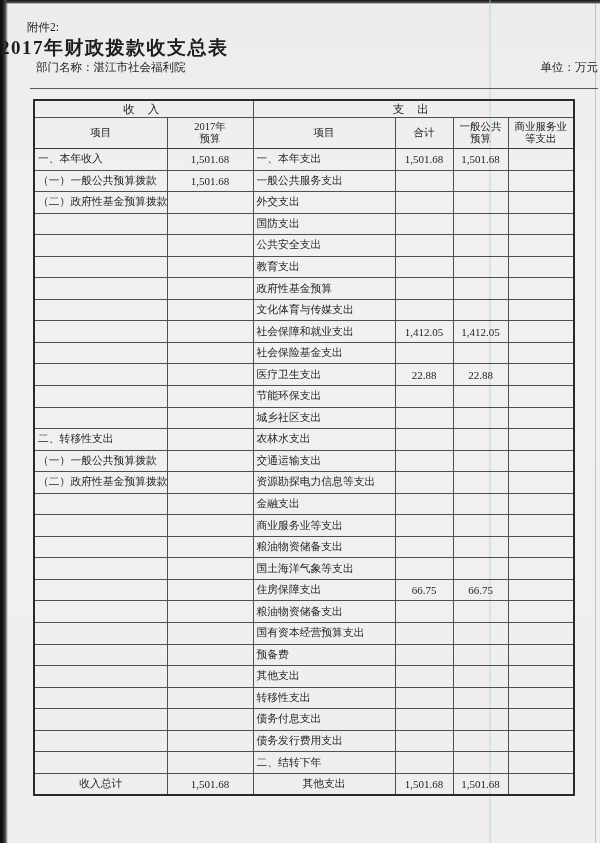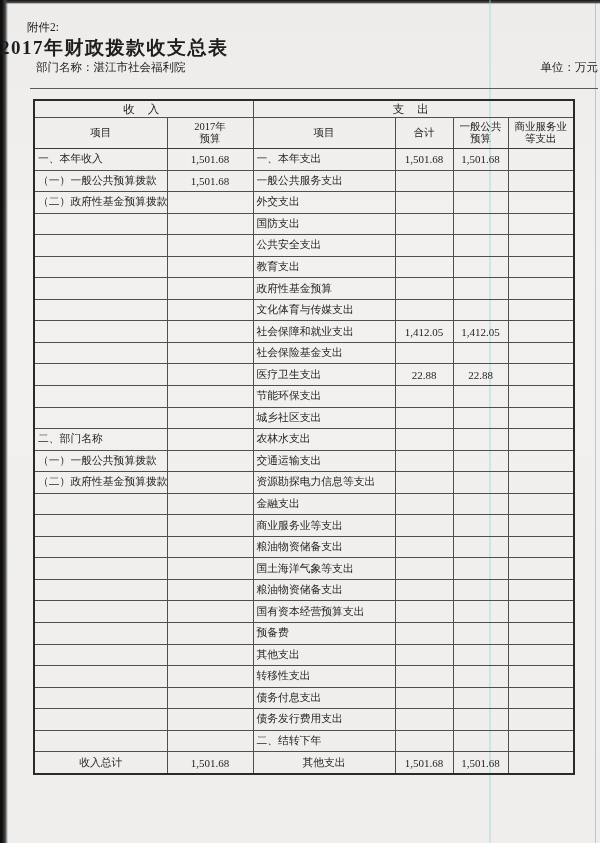--- a/index.html
+++ b/index.html
@@ -187,21 +187,21 @@
   </tr>
         <tr class="data-row">
     <td class="c-income-item"></td>
     <td class="c-income-value"></td>
     <td class="c-expense-item">城乡社区支出</td>
     <td class="c-total"></td>
     <td class="c-general"></td>
     <td class="c-fund"></td>
   </tr>
         <tr class="data-row">
-    <td class="c-income-item">二、部门名称</td>
+    <td class="c-income-item">二、转移性支出</td>
     <td class="c-income-value"></td>
     <td class="c-expense-item">农林水支出</td>
     <td class="c-total"></td>
     <td class="c-general"></td>
     <td class="c-fund"></td>
   </tr>
         <tr class="data-row">
     <td class="c-income-item">（一）一般公共预算拨款</td>
     <td class="c-income-value"></td>
     <td class="c-expense-item">交通运输支出</td>
@@ -240,20 +240,28 @@
     <td class="c-total"></td>
     <td class="c-general"></td>
     <td class="c-fund"></td>
   </tr>
         <tr class="data-row">
     <td class="c-income-item"></td>
     <td class="c-income-value"></td>
     <td class="c-expense-item">国土海洋气象等支出</td>
     <td class="c-total"></td>
     <td class="c-general"></td>
+    <td class="c-fund"></td>
+  </tr>
+        <tr class="data-row">
+    <td class="c-income-item"></td>
+    <td class="c-income-value"></td>
+    <td class="c-expense-item">住房保障支出</td>
+    <td class="c-total">66.75</td>
+    <td class="c-general">66.75</td>
     <td class="c-fund"></td>
   </tr>
         <tr class="data-row">
     <td class="c-income-item"></td>
     <td class="c-income-value"></td>
     <td class="c-expense-item">粮油物资储备支出</td>
     <td class="c-total"></td>
     <td class="c-general"></td>
     <td class="c-fund"></td>
   </tr>

